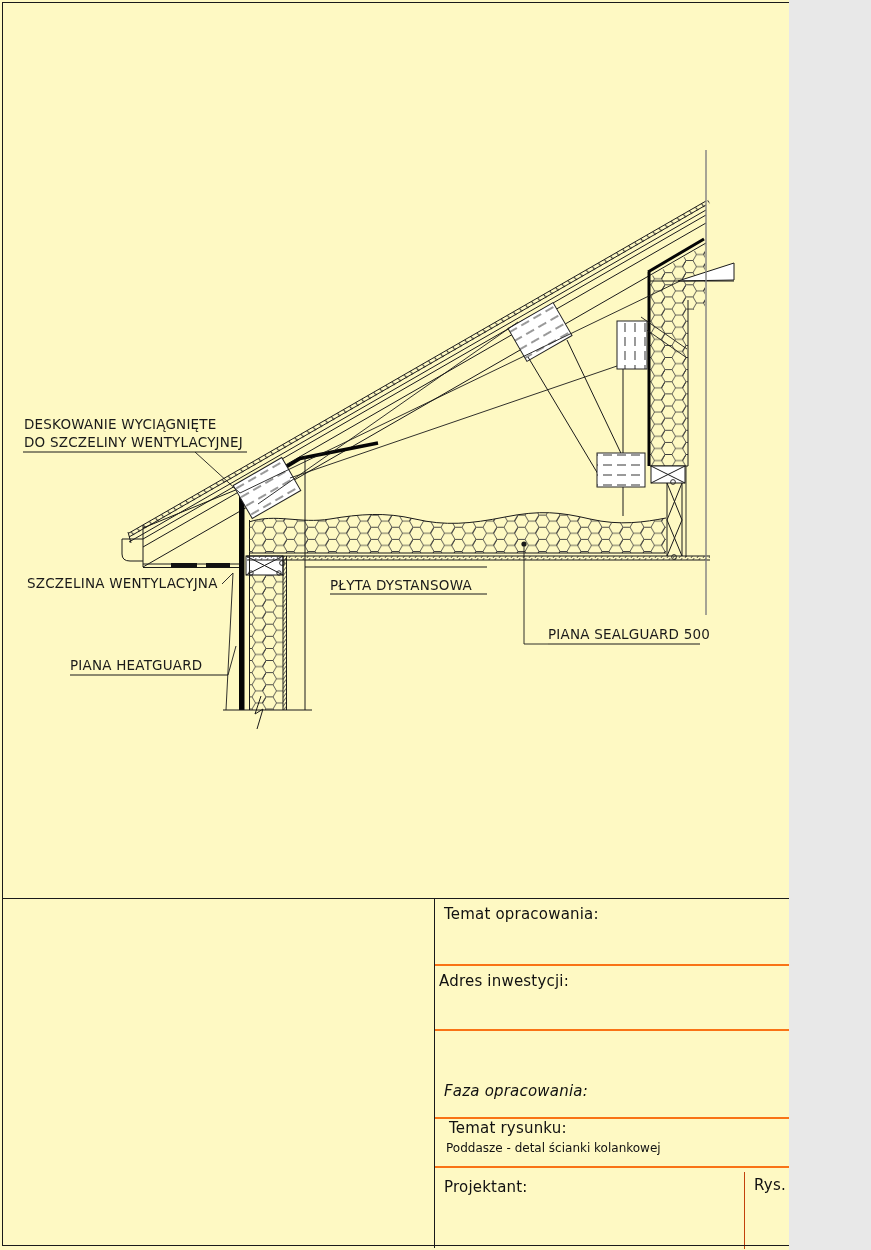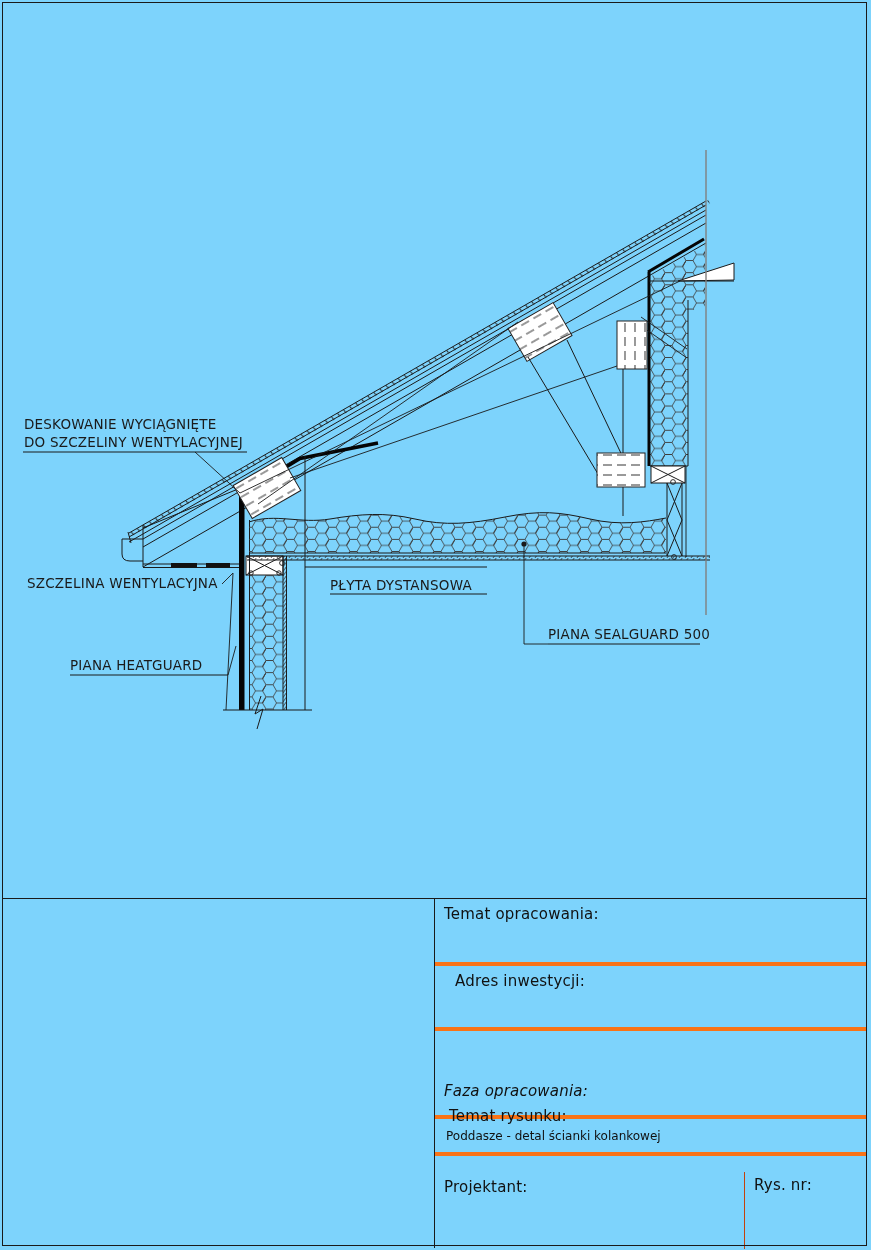--- a/index.html
+++ b/index.html
@@ -1,42 +1,42 @@
 <!DOCTYPE html>
 <html><head>
 <meta charset="utf-8">
 <style>
   html,body { margin:0; padding:0; background:#e8e8e8; }
   #page {
-    position:relative; width:871px; height:1250px; background:#7dd3fc;
+    position:relative; width:789px; height:1250px; background:#fef9c3;
     font-family:"DejaVu Sans","Liberation Sans",sans-serif; overflow:hidden;
   }
   #page-border {
     position:absolute; left:2px; top:2px; width:865px; height:1244px;
     border:1.5px solid #1a1a1a; pointer-events:none; box-sizing:border-box;
   }
   #drawing-svg { position:absolute; left:0; top:0; }
   .draw-label { font-size:13.5px; letter-spacing:0.2px; fill:#1a1a1a; }
   
   #title-block {
     position:absolute; left:2px; top:898px; width:865px; height:350px;
     box-sizing:border-box; border-top:1px solid #1a1a1a;
   }
   #tb-left {
     position:absolute; left:0; top:0; width:433px; height:100%;
     box-sizing:border-box; border-right:1px solid #1a1a1a;
   }
   #tb-right { position:absolute; left:433px; top:0; width:432px; height:100%; }
-  .tb-row { position:absolute; left:0; width:100%; box-sizing:border-box; border-bottom:4px solid #f97316; }
+  .tb-row { position:absolute; left:0; width:100%; box-sizing:border-box; border-bottom:2px solid #f97316; }
   .tb-label { position:absolute; left:9px; top:6px; font-size:15px; color:#111; letter-spacing:0.2px; white-space:nowrap; }
   #tb-row-temat    { top:0;    height:67px; }
   #tb-row-adres    { top:67px;  height:65px; }
   #tb-row-inwestor { top:132px; height:45px; }
   #tb-row-faza     { top:177px; height:43px;font-style:italic; }
-  #tb-row-rysunek  { top:204px; height:53px; }
+  #tb-row-rysunek  { top:216px; height:53px; }
   #tb-row-projektant { top:273px; height:77px; border-bottom:none; }
   #drawing-title { position:absolute; left:11px; top:26px; font-size:12px; color:#111; white-space:nowrap; }
   #tb-rysnr-cell {
     position:absolute; left:309px; top:0; width:124px; height:100%;
     box-sizing:border-box; border-left:1px solid #c2410c;padding-left:36px;
   }
   #tb-rysnr-cell .tb-label { top:4px; }
 </style>
 </head>
 <body>
@@ -206,21 +206,21 @@
     </g>
   </svg>
 
   <div id="title-block">
     <div id="tb-left"></div>
     <div id="tb-right">
       <div class="tb-row" id="tb-row-temat">
         <span class="tb-label">Temat opracowania:</span>
       </div>
       <div class="tb-row" id="tb-row-adres">
-        <span class="tb-label" style="left:20px;">Adres inwestycji:</span>
+        <span class="tb-label" style="left:4px;">Adres inwestycji:</span>
       </div>
       <div class="tb-row" id="tb-row-faza">
         <span class="tb-label">Faza opracowania:</span>
       </div>
       <div class="tb-row" id="tb-row-rysunek">
         <span class="tb-label" style="left:14px;top:4px;">Temat rysunku:</span>
         <span id="drawing-title">Poddasze - detal ścianki kolankowej</span>
       </div>
       <div class="tb-row" id="tb-row-projektant">
         <span class="tb-label">Projektant:</span>

